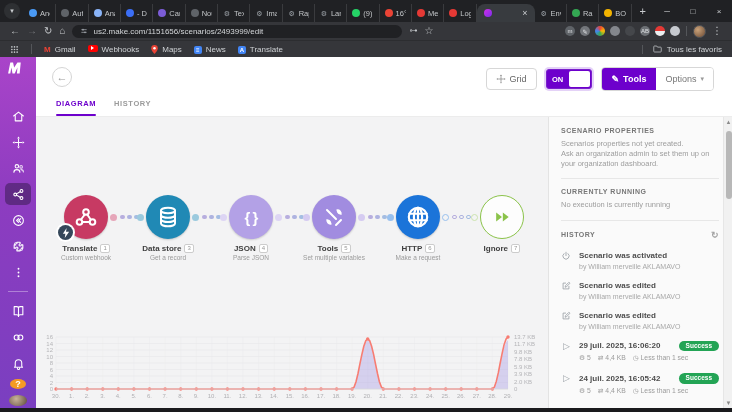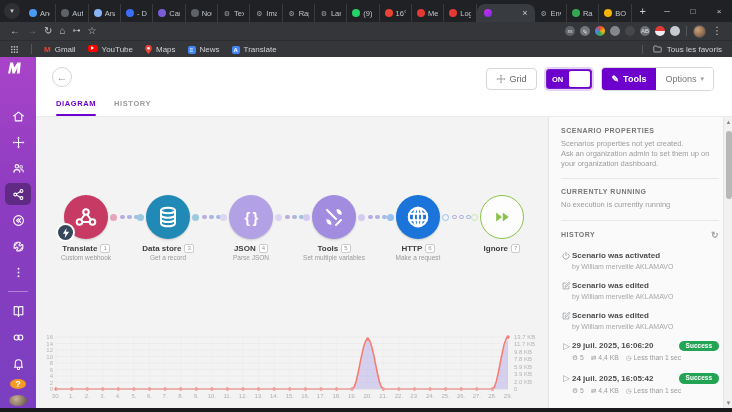--- a/index.html
+++ b/index.html
@@ -77,21 +77,21 @@
   
   .chartwrap{position:absolute;left:2px;bottom:3px;width:508px;height:77px;}
 
   
   .rpanel{position:absolute;left:548px;top:117px;width:184px;height:291px;background:#fafafa;border-left:1px solid #e3e3e3;font-size:8px;}
   .rinner{position:absolute;left:0;top:0;right:9px;bottom:0;padding:10px 4px 6px 12px;overflow:hidden;}
   .phead{font-size:7px;font-weight:bold;letter-spacing:.5px;color:#777;display:flex;align-items:center;}
   .pbody{font-size:7.5px;color:#9d9d9d;line-height:1.35;margin-top:5px;}
   .phr{height:1px;background:#e7e7e7;margin:9px 0;}
   .refresh{margin-left:auto;color:#a2a2a2;font-size:9px;}
-  .hitem{display:flex;margin-top:11px;align-items:flex-start;}
+  .hitem{display:flex;gap:7px;margin-top:11px;align-items:flex-start;}
   .hico{color:#9aa0a6;width:11px;flex:0 0 auto;text-align:center;font-size:9px;line-height:11px;}
   .hmain{flex:1;min-width:0;}
   .htitle{font-size:8px;font-weight:bold;color:#4d4d4d;}
   .hby{font-size:7px;color:#a8a8a8;margin-top:3px;}
   .hmeta{font-size:6.8px;color:#9b9b9b;margin-top:3px;display:flex;gap:7px;white-space:nowrap;}
   .pill{background:#23a455;color:#fff;font-size:6.5px;font-weight:bold;border-radius:8px;padding:2px 7px;line-height:1;flex:0 0 auto;}
   .pscroll{position:absolute;right:0;top:0;width:9px;height:291px;background:#f1f1f1;border-left:1px solid #e6e6e6;}
   .pthumb{position:absolute;left:1.5px;top:14px;width:6px;height:68px;background:#b8b8b8;border-radius:3px;}
   .parrow{position:absolute;left:0;width:9px;height:10px;color:#8a8a8a;font-size:6px;display:flex;align-items:center;justify-content:center;}
 
@@ -187,20 +187,28 @@
       <span>□</span>
       <span>×</span>
     </div>
   </div>
 
   <div class="toolbar">
     <span class="navic">←</span>
     <span class="navic dim">→</span>
     <span class="navic">↻</span>
     <span class="navic">⌂</span>
+    <div class="urlpill">
+      <svg width="8" height="8" viewBox="0 0 24 24">
+          <path d="M4 8h16M4 16h16" stroke="#9aa0a6" stroke-width="2.4"></path>
+          <circle cx="9" cy="8" r="2.6" fill="#9aa0a6"></circle>
+          <circle cx="15" cy="16" r="2.6" fill="#9aa0a6"></circle>
+        </svg>
+      <span>us2.make.com/1151656/scenarios/2493999/edit</span>
+    </div>
     <span class="navic" style="font-size:8px;">⊶</span>
     <span class="navic">☆</span>
     <div class="toolright">
       <span id="extrow" style="display:flex;gap:5px;align-items:center;">
           <span class="ext" style="background: rgb(95, 99, 104);">m</span>
           <span class="ext" style="background: rgb(115, 118, 123);">✎</span>
           <span class="ext" style="background: conic-gradient(rgb(234, 67, 53), rgb(251, 188, 4), rgb(52, 168, 83), rgb(66, 133, 244), rgb(234, 67, 53));"></span>
           <span class="ext" style="background: rgb(132, 135, 141);"></span>
           <span class="ext" style="background: rgb(69, 71, 75);"></span>
           <span class="ext" style="background: rgb(109, 112, 117);">AB</span>
@@ -228,21 +236,21 @@
         </g>
       </svg>
     <span class="tooldiv"></span>
     <span id="bookmarks" style="display:flex;gap:12px;">
         <span class="bm">
           <span><span style="color:#ea4335;font-weight:bold;font-size:8px;">M</span></span>
           <span>Gmail</span>
         </span>
         <span class="bm">
           <span><span style="display:inline-block;width:10px;height:7px;background:#f00;border-radius:2px;position:relative;"><span style="position:absolute;left:3.5px;top:1.5px;width:0;height:0;border-left:3px solid #fff;border-top:2px solid transparent;border-bottom:2px solid transparent;"></span></span></span>
-          <span>YouTube</span>
+          <span>Webhooks</span>
         </span>
         <span class="bm">
           <span>
             <svg width="7" height="9" viewBox="0 0 16 22">
               <path d="M8 0a8 8 0 0 1 8 8c0 6-8 14-8 14S0 14 0 8a8 8 0 0 1 8-8z" fill="#ea4335"></path>
               <circle cx="8" cy="8" r="3" fill="#fff"></circle>
             </svg>
           </span>
           <span>Maps</span>
         </span>

